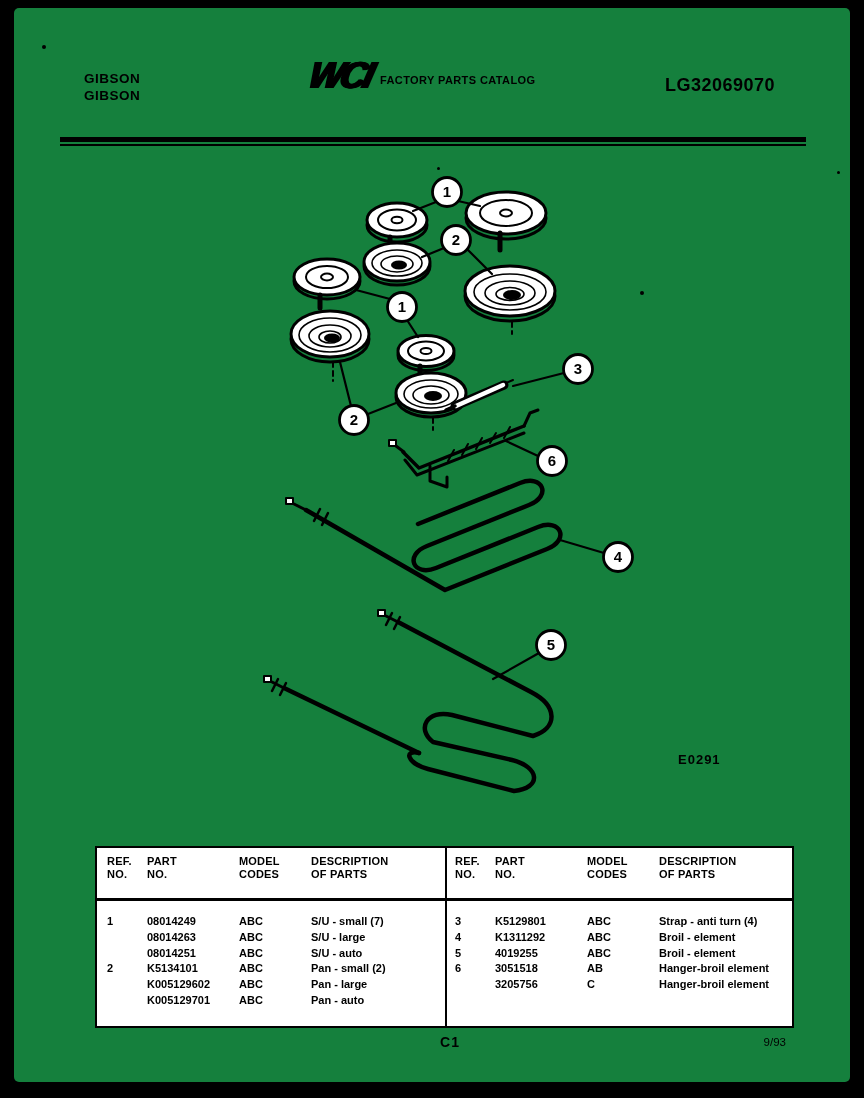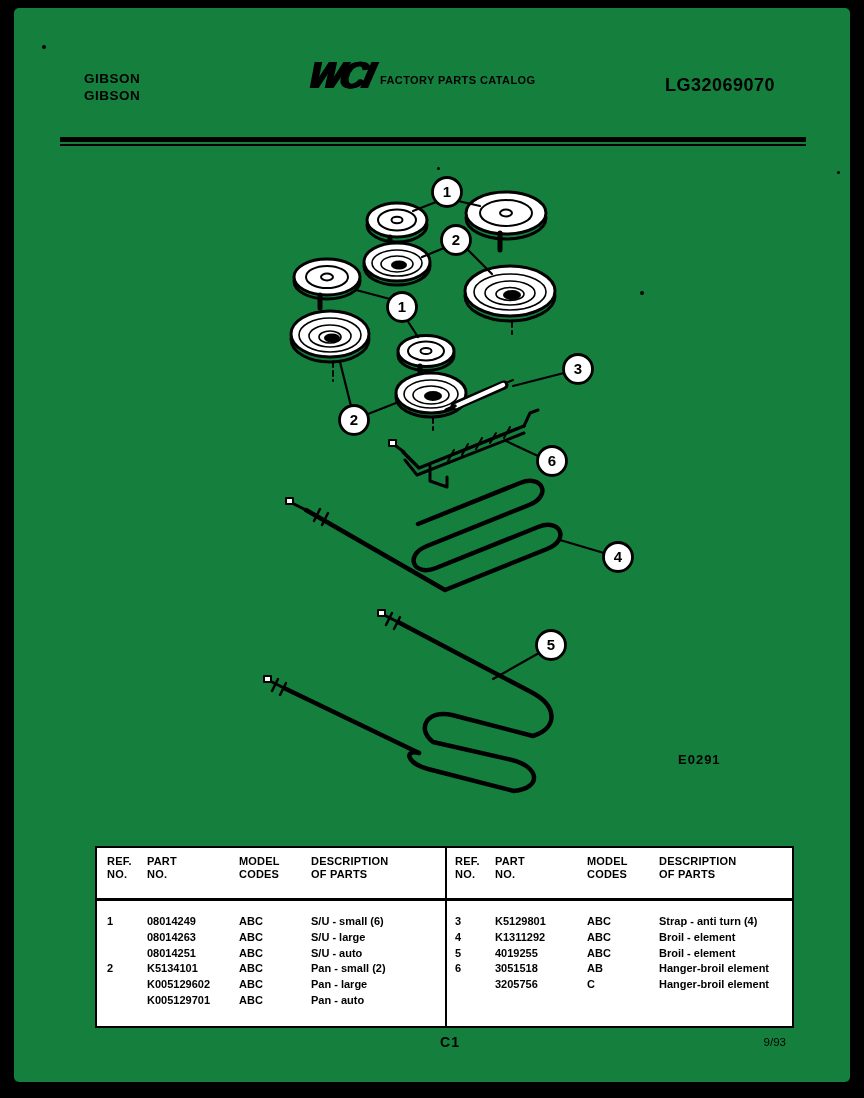--- a/index.html
+++ b/index.html
@@ -290,21 +290,21 @@
           <div>DESCRIPTION</div>
           <div>OF PARTS</div>
         </div>
     </div>
 
     <div class="pgrid prows lft">
       <div class="prow">
         <span>1</span>
         <span>08014249</span>
         <span>ABC</span>
-        <span>S/U - small (6)</span>
+        <span>S/U - small (7)</span>
       </div>
       <div class="prow">
         <span></span>
         <span>08014263</span>
         <span>ABC</span>
         <span>S/U - large</span>
       </div>
       <div class="prow">
         <span></span>
         <span>08014251</span>

